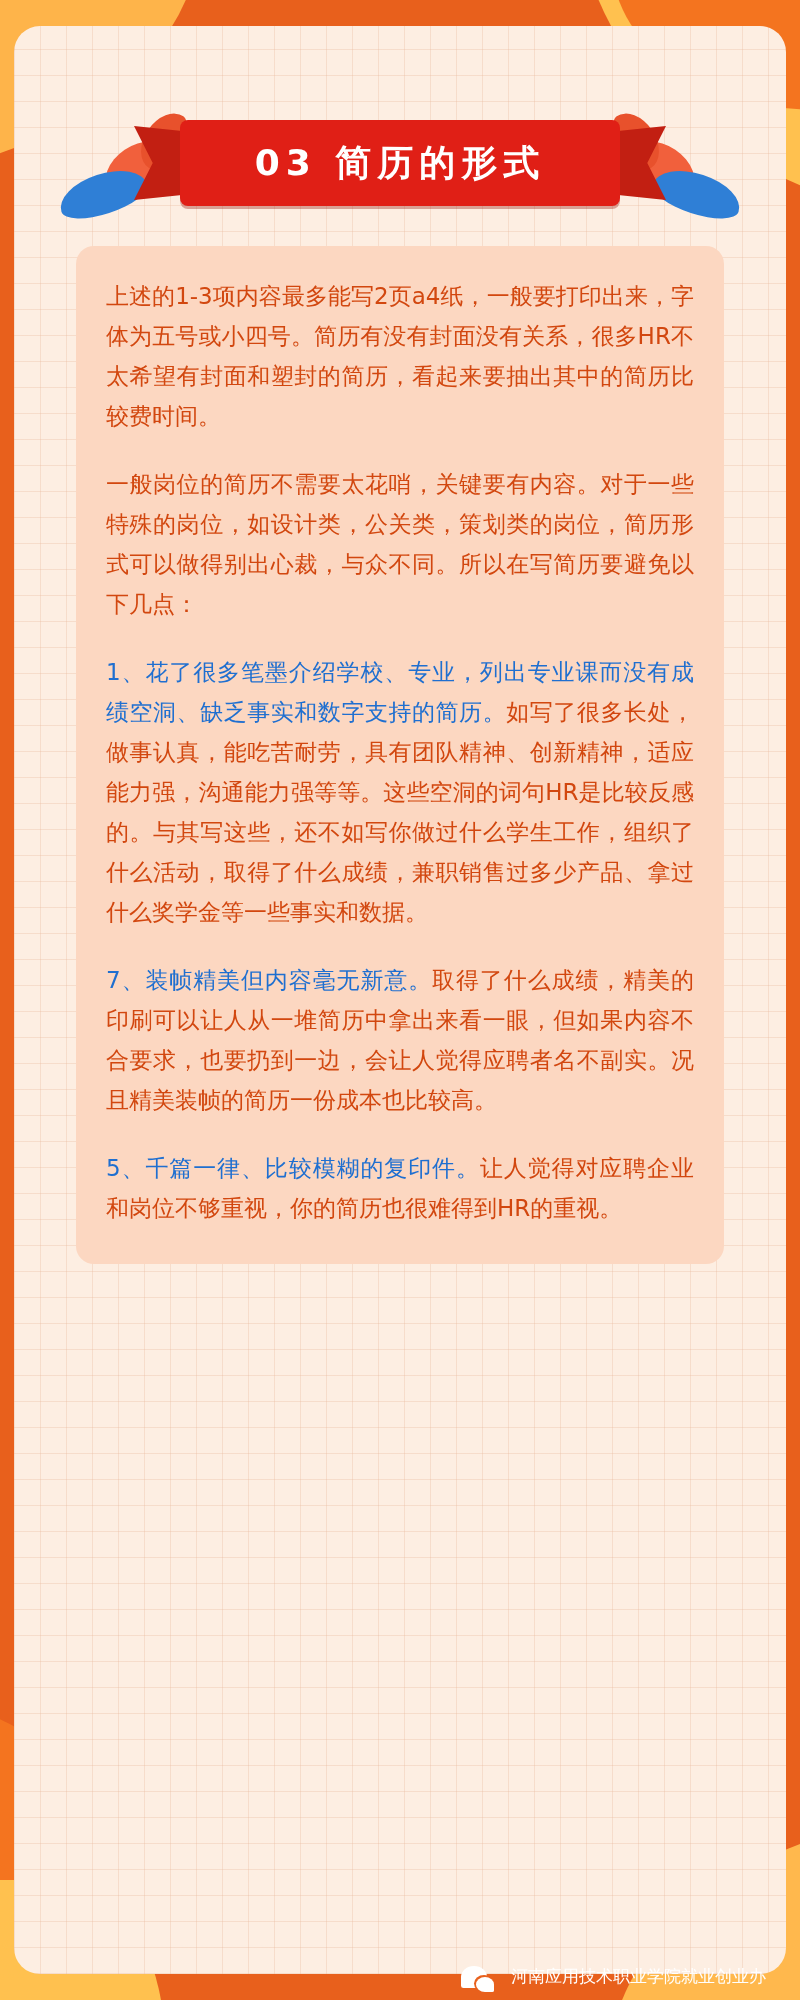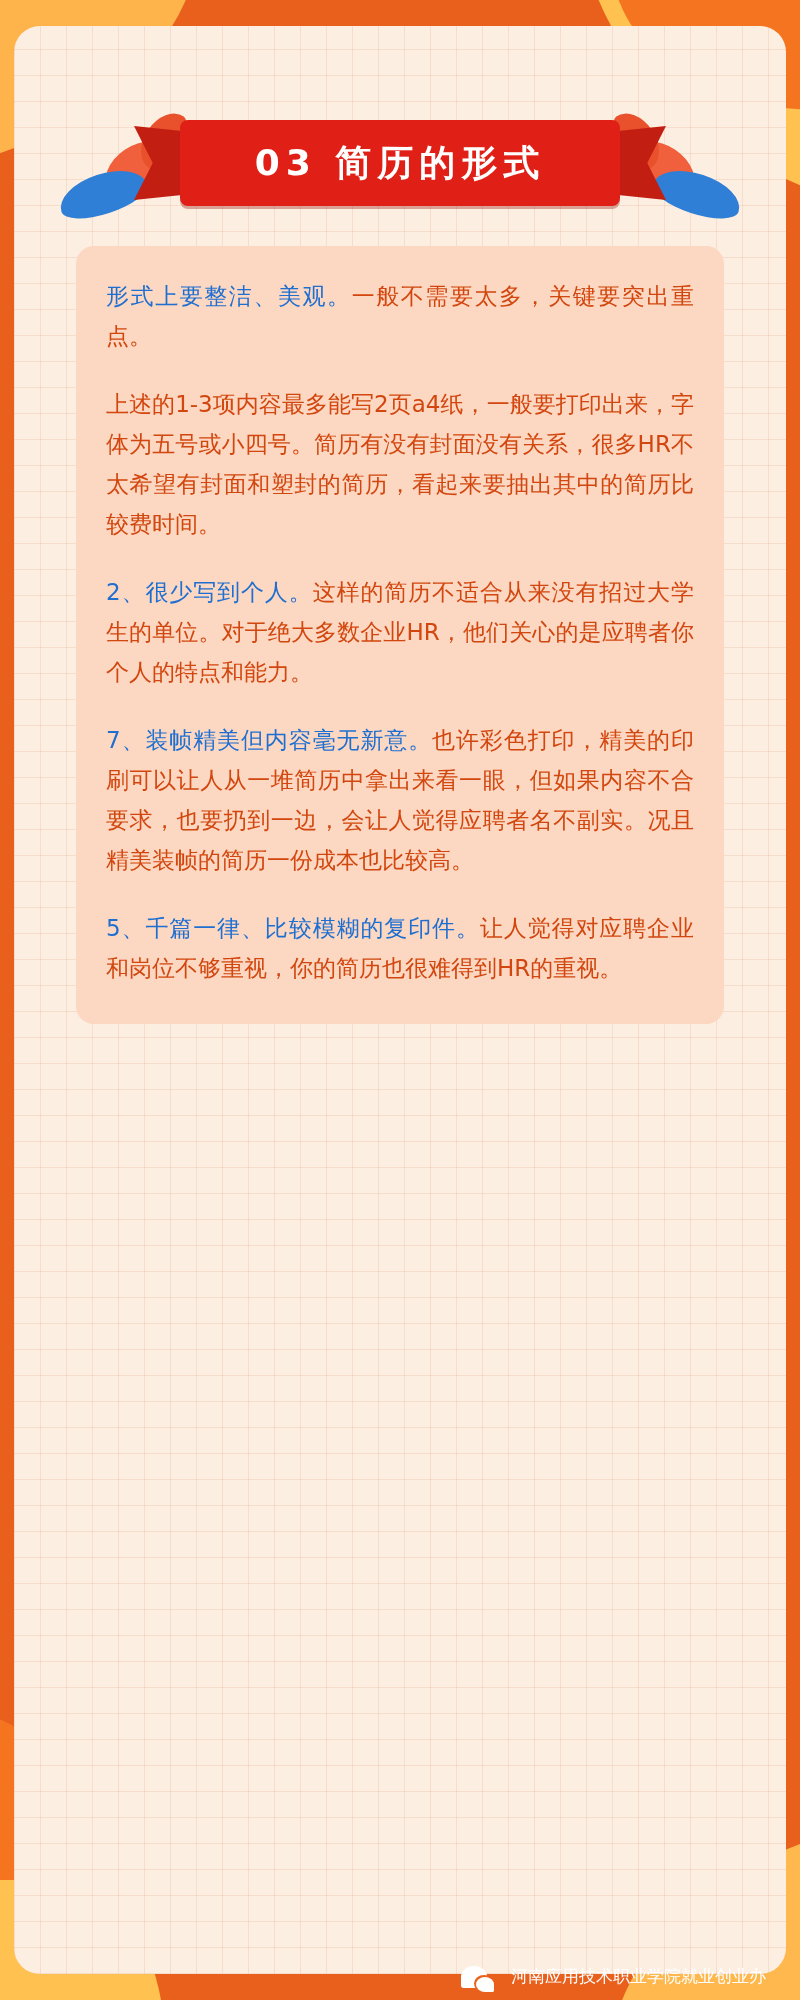--- a/index.html
+++ b/index.html
@@ -200,37 +200,37 @@
     <div class="ribbon-wrap">
       <div class="ribbon-tail left"></div>
       <div class="ribbon-tail right"></div>
       <div class="ribbon"></div>
       <div class="ribbon-title">03 简历的形式</div>
     </div>
   </div>
 
   <div class="panel">
 
-    <p class="para">
-      <span class="hl">形式上要整洁、美观。</span><span>一般不需要太多，关键要突出重点。</span>
-    </p>
 
     <p class="para">
       <span class="hl"></span><span>上述的1-3项内容最多能写2页a4纸，一般要打印出来，字体为五号或小四号。简历有没有封面没有关系，很多HR不太希望有封面和塑封的简历，看起来要抽出其中的简历比较费时间。</span>
     </p>
 
-
-
-    <p class="para">
-      <span class="hl">2、很少写到个人。</span><span>这样的简历不适合从来没有招过大学生的单位。对于绝大多数企业HR，他们关心的是应聘者你个人的特点和能力。</span>
-    </p>
-
-
-    <p class="para">
-      <span class="hl">7、装帧精美但内容毫无新意。</span><span>也许彩色打印，精美的印刷可以让人从一堆简历中拿出来看一眼，但如果内容不合要求，也要扔到一边，会让人觉得应聘者名不副实。况且精美装帧的简历一份成本也比较高。</span>
+    <p class="para">
+      <span class="hl"></span><span>一般岗位的简历不需要太花哨，关键要有内容。对于一些特殊的岗位，如设计类，公关类，策划类的岗位，简历形式可以做得别出心裁，与众不同。所以在写简历要避免以下几点：</span>
+    </p>
+
+    <p class="para">
+      <span class="hl">1、花了很多笔墨介绍学校、专业，列出专业课而没有成绩空洞、缺乏事实和数字支持的简历。</span><span>如写了很多长处，做事认真，能吃苦耐劳，具有团队精神、创新精神，适应能力强，沟通能力强等等。这些空洞的词句HR是比较反感的。与其写这些，还不如写你做过什么学生工作，组织了什么活动，取得了什么成绩，兼职销售过多少产品、拿过什么奖学金等一些事实和数据。</span>
+    </p>
+
+
+
+    <p class="para">
+      <span class="hl">7、装帧精美但内容毫无新意。</span><span>取得了什么成绩，精美的印刷可以让人从一堆简历中拿出来看一眼，但如果内容不合要求，也要扔到一边，会让人觉得应聘者名不副实。况且精美装帧的简历一份成本也比较高。</span>
     </p>
 
     <p class="para">
       <span class="hl">5、千篇一律、比较模糊的复印件。</span><span>让人觉得对应聘企业和岗位不够重视，你的简历也很难得到HR的重视。</span>
     </p>
 
   </div>
 </div>
 
 <div class="footer">

